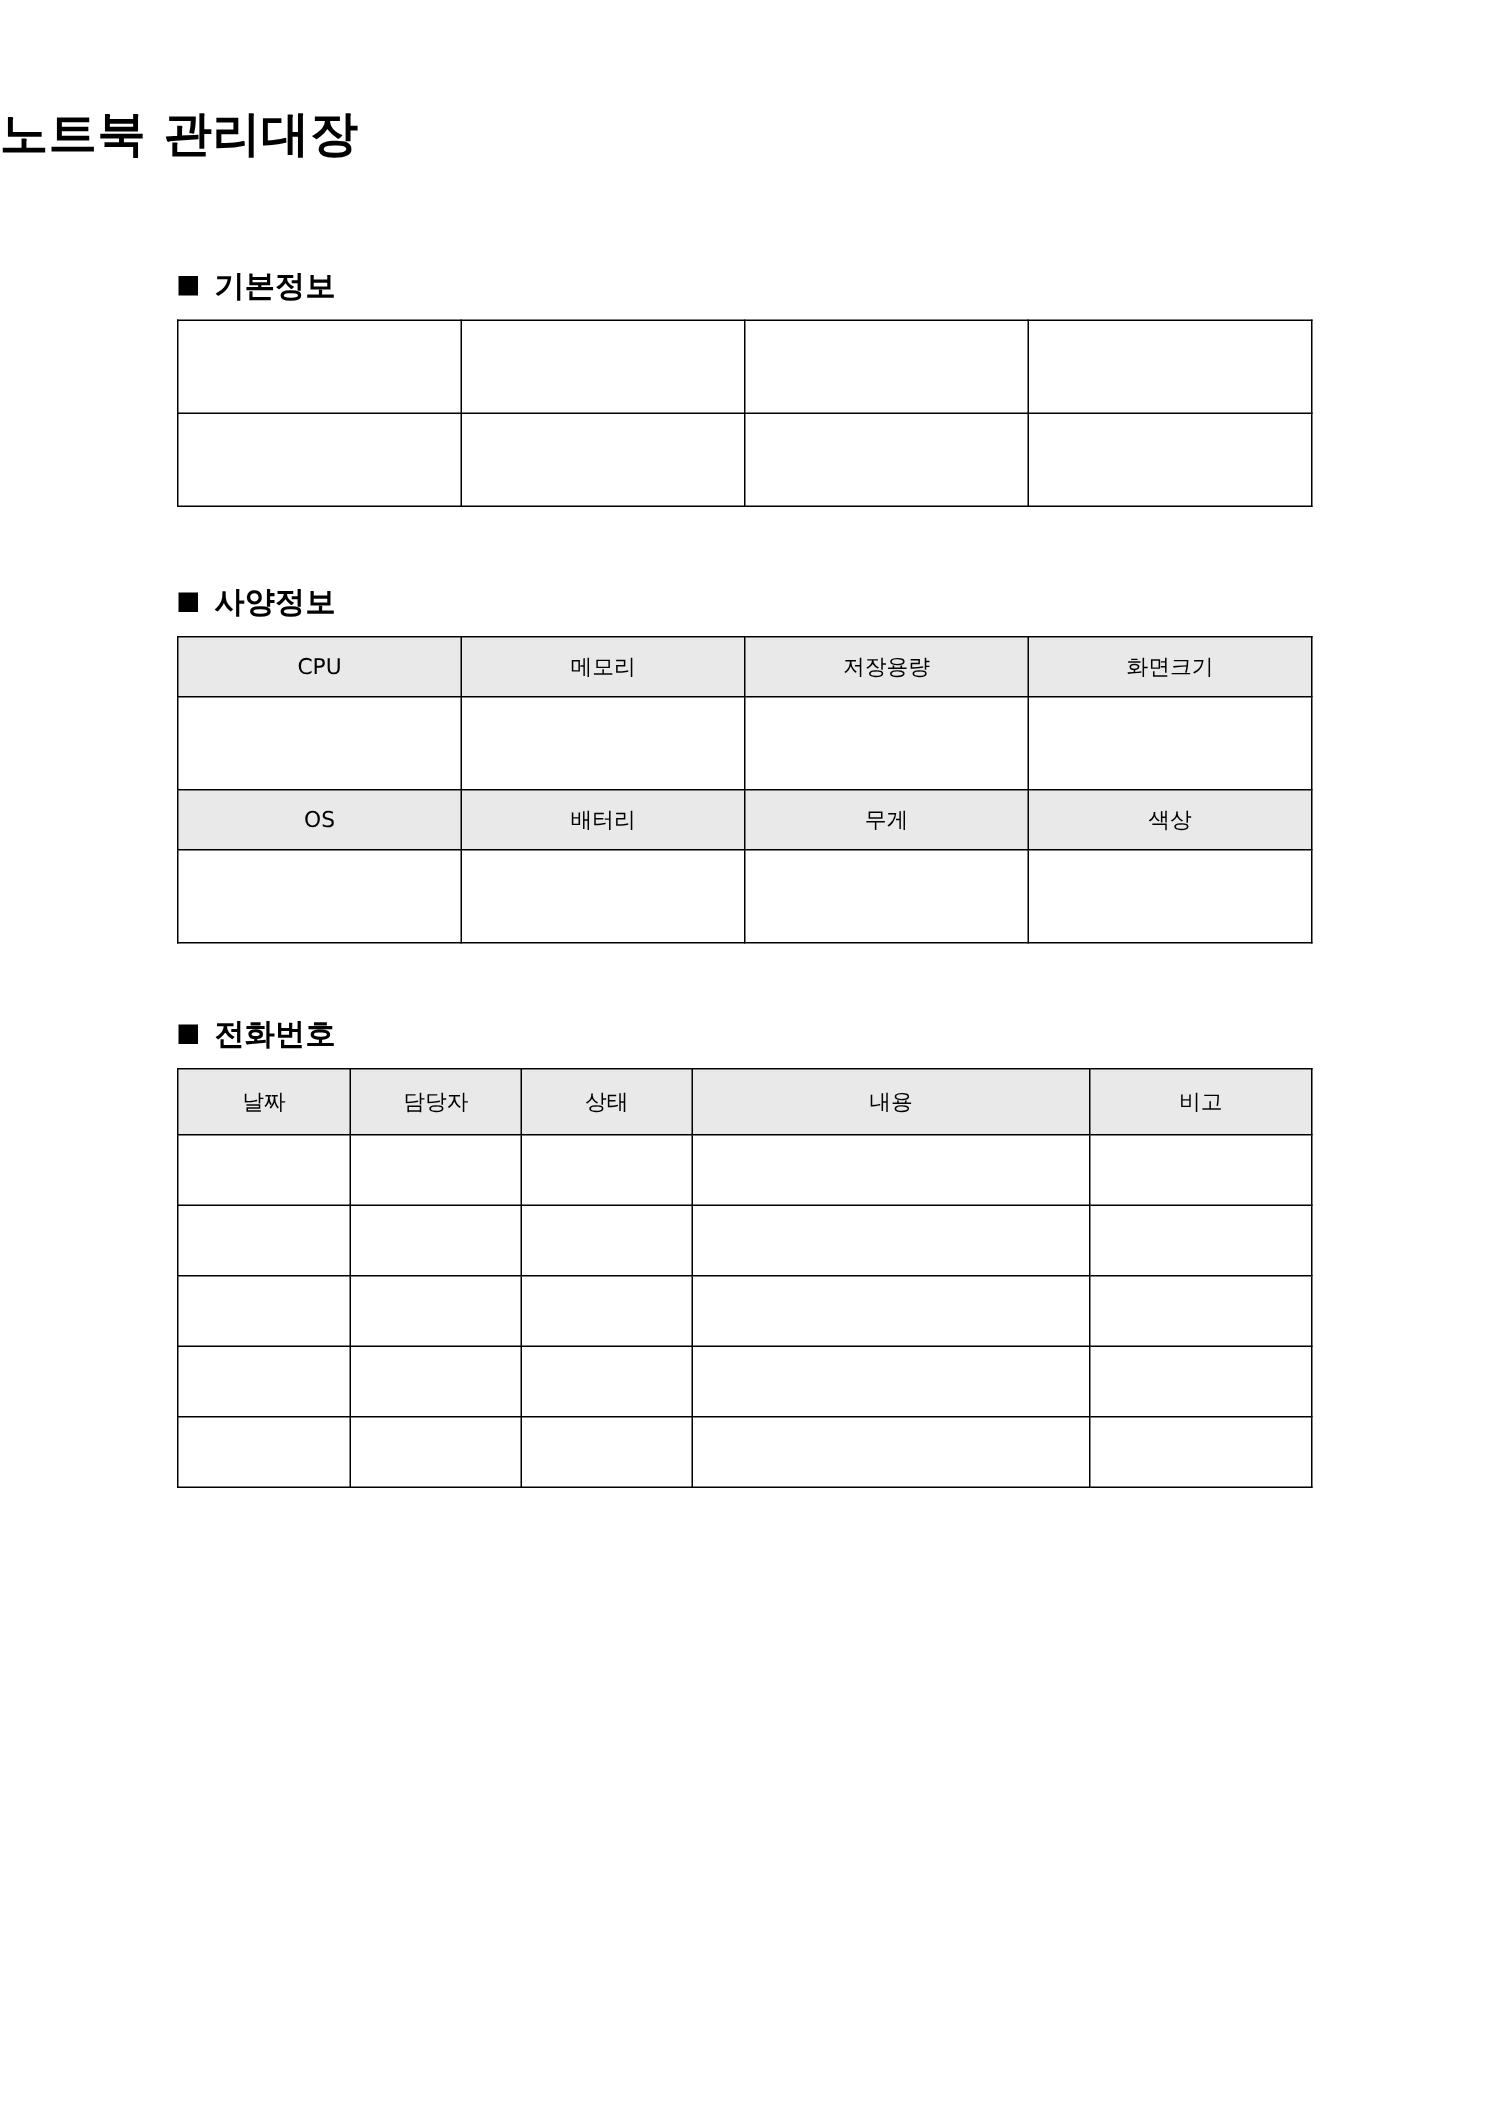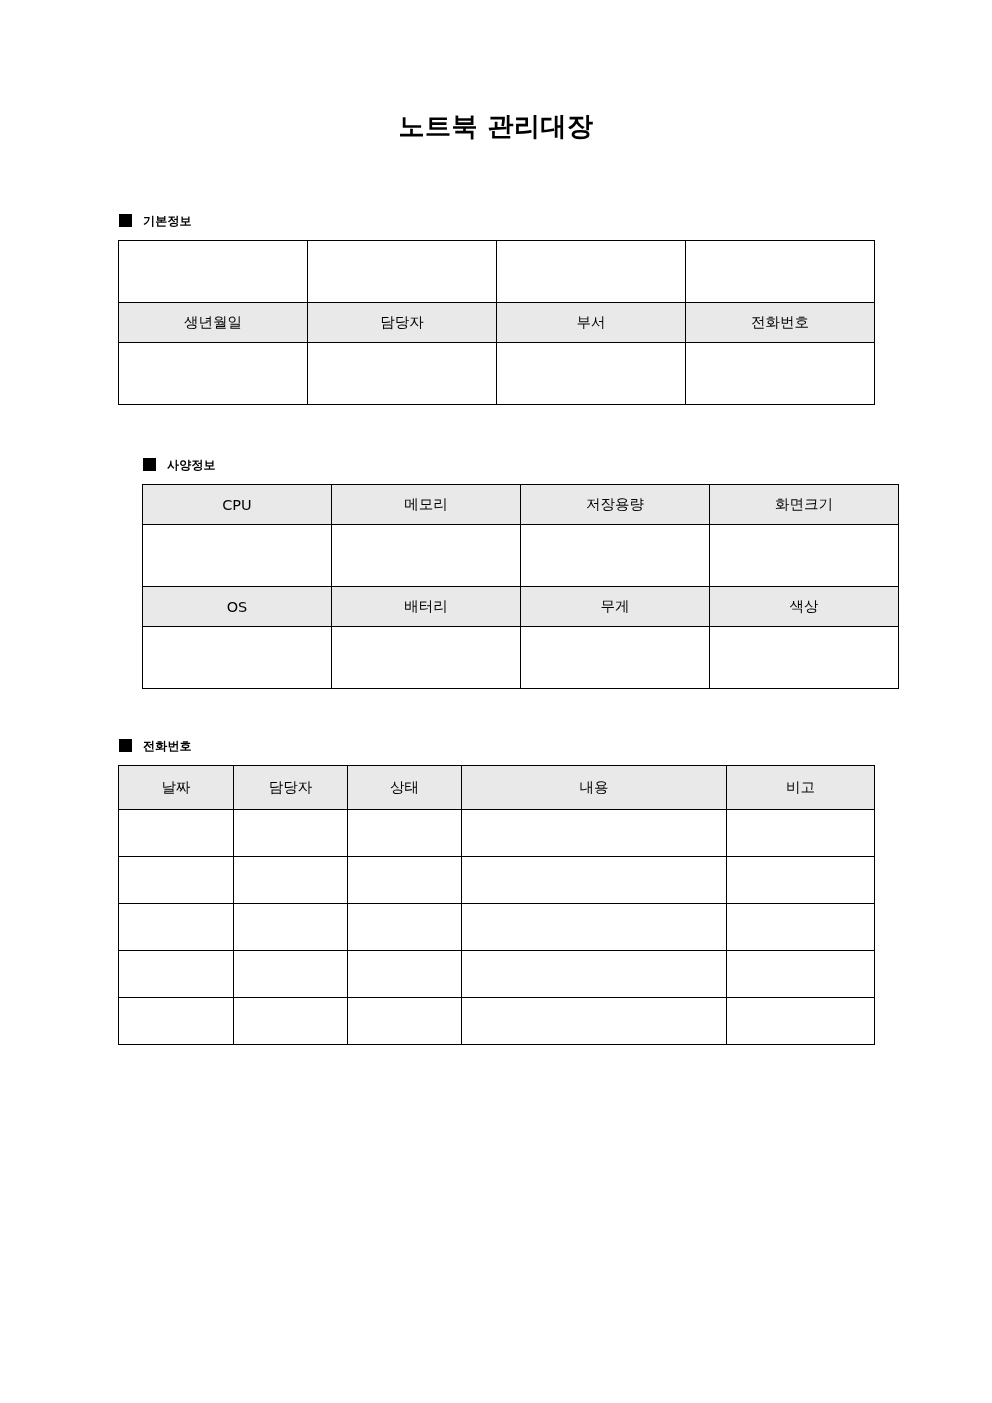--- a/index.html
+++ b/index.html
@@ -20,44 +20,43 @@
 
   .page {
     width: 992px;
     height: 1403px;
     padding: 0;
     position: relative;
   }
 
   
   .doc-title {
-    text-align: center;
-    font-size: 26px;
+    font-size: 32px;
     font-weight: bold;
     letter-spacing: 0.5px;
     margin: 0;
-    padding-top: 111px;
+    padding-top: 70px;
     line-height: 1.2;
     color: #000;
   }
 
   
   .section {
     margin: 0;
     padding: 0;
   }
   .section-1 { padding-top: 72px; }
-  .section-2 { padding-top: 53px; margin-left: 24px; }
+  .section-2 { padding-top: 53px; }
   .section-3 { padding-top: 50px; }
 
   .section-heading {
     display: flex;
     align-items: center;
     padding-left: 119px;
-    font-size: 12px;
+    font-size: 20px;
     font-weight: bold;
     line-height: 1;
     margin-bottom: 13px;
     color: #000;
   }
   .bullet-square {
     display: inline-block;
     width: 13px;
     height: 13px;
     background: #000000;
@@ -121,26 +120,20 @@
 
     <table class="form-table basic-table">
       <tbody>
         <tr>
           <td class="blank col-q"></td>
           <td class="blank col-q"></td>
           <td class="blank col-q"></td>
           <td class="blank col-q"></td>
         </tr>
         <tr>
-          <td class="head col-q">생년월일</td>
-          <td class="head col-q">담당자</td>
-          <td class="head col-q">부서</td>
-          <td class="head col-q">전화번호</td>
-        </tr>
-        <tr>
           <td class="blank col-q"></td>
           <td class="blank col-q"></td>
           <td class="blank col-q"></td>
           <td class="blank col-q"></td>
         </tr>
       </tbody>
     </table>
   </div>
 
   <div class="section section-2">

